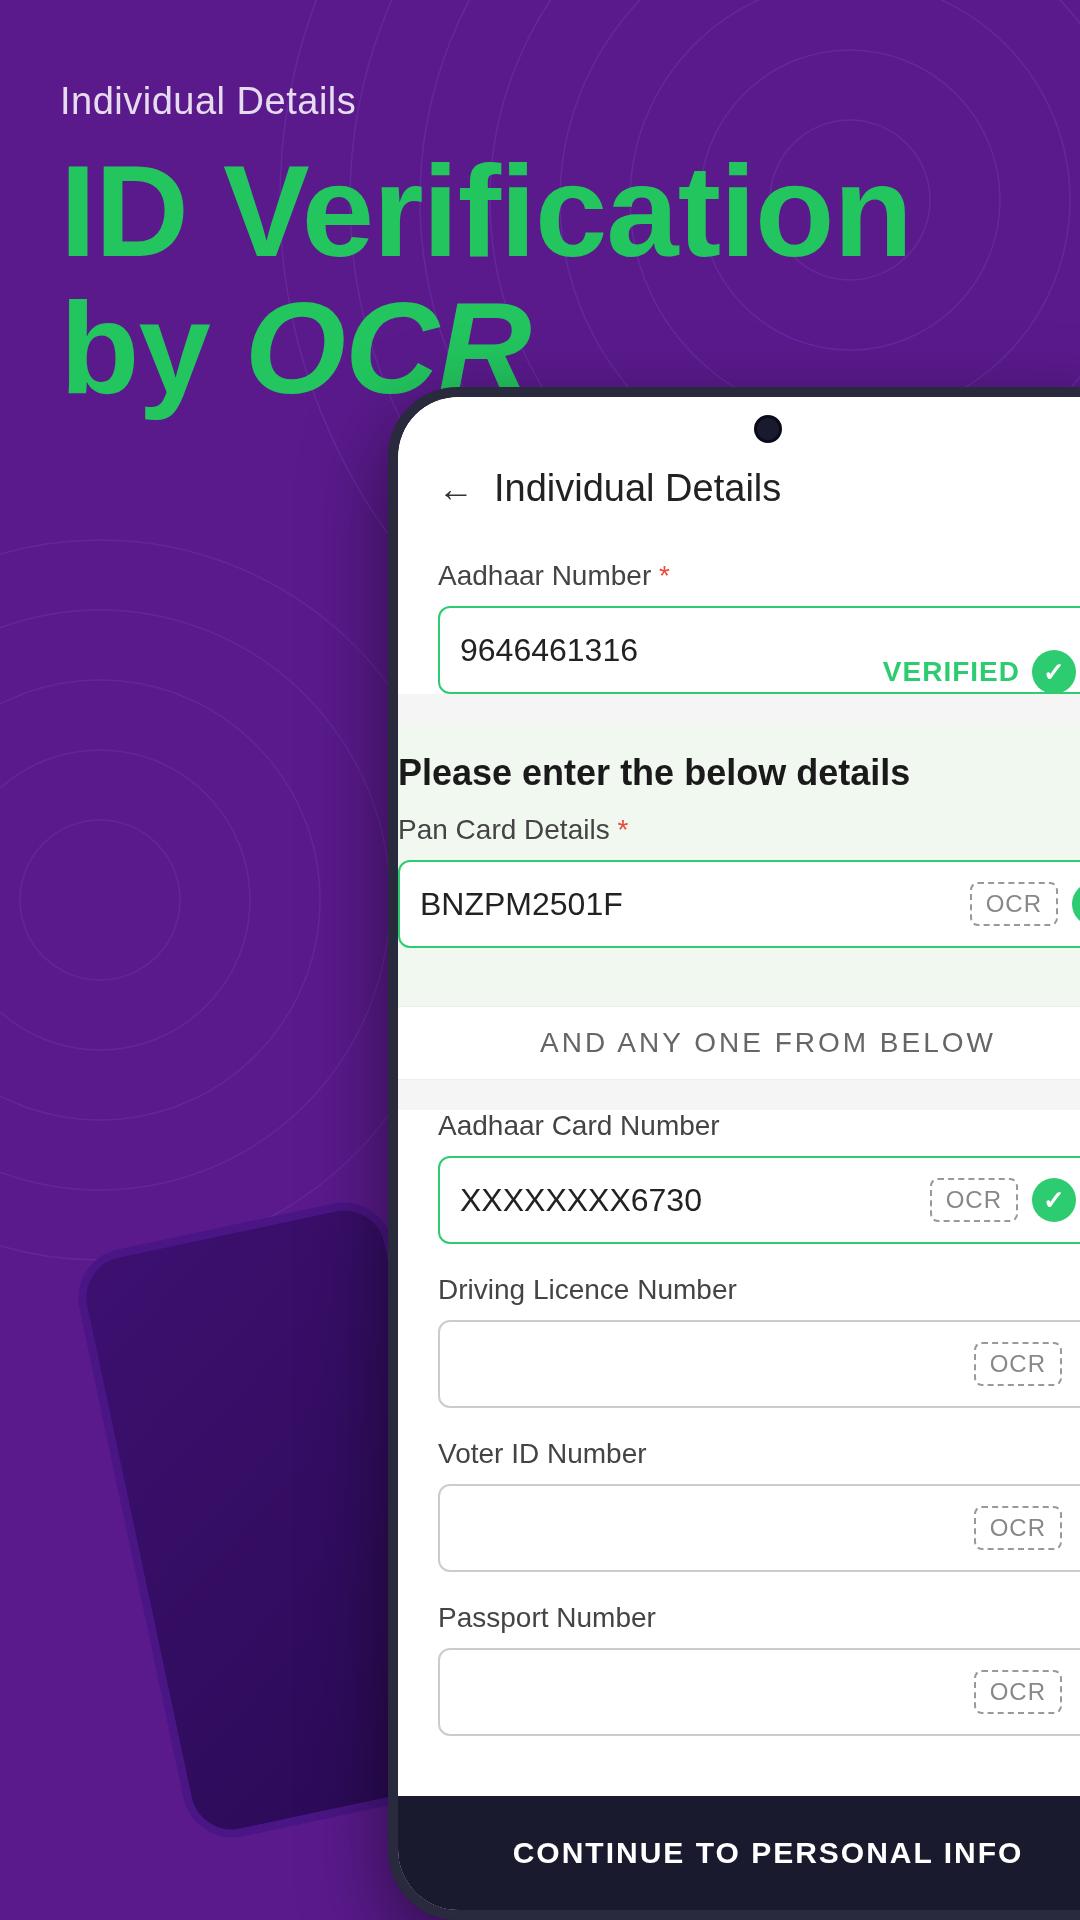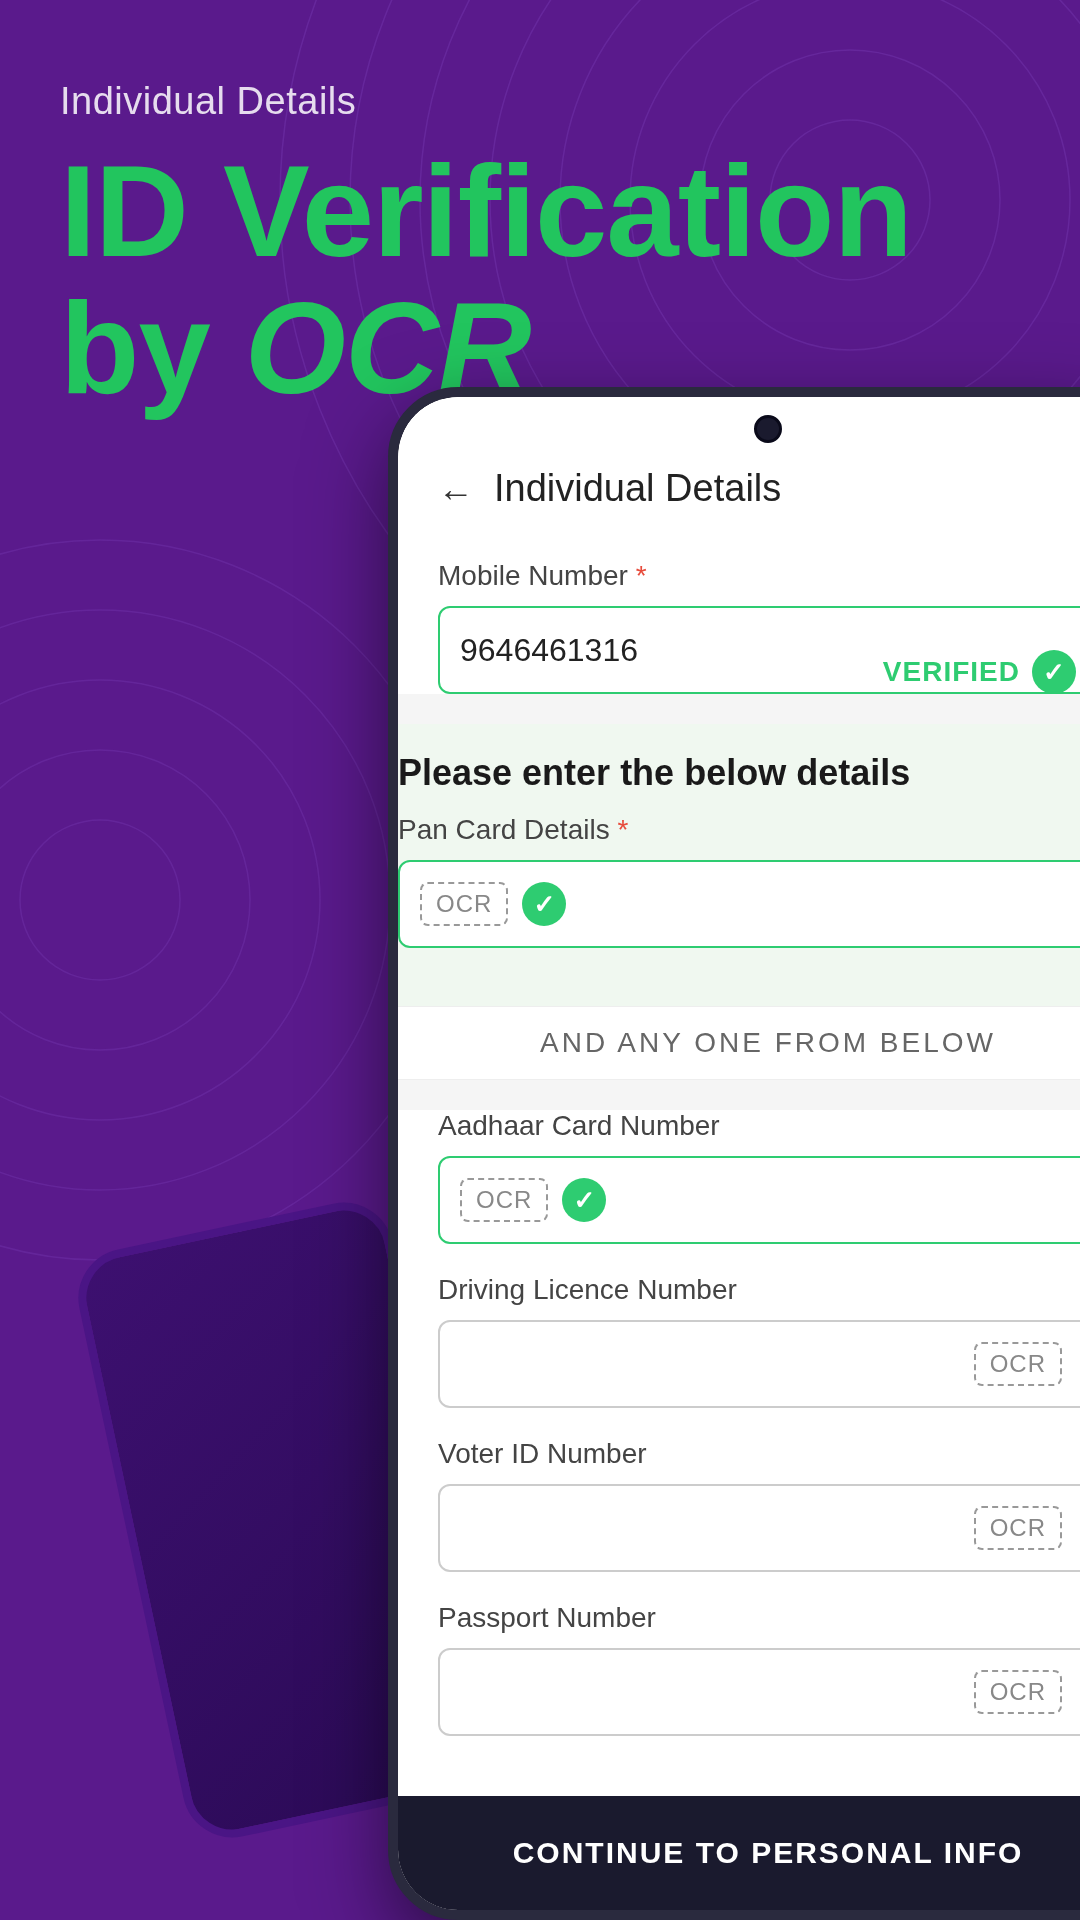--- a/index.html
+++ b/index.html
@@ -297,21 +297,21 @@
 
       <div class="app-header">
         <span class="back-arrow">←</span>
         <span class="app-title">Individual Details</span>
       </div>
 
       <div class="form-area">
 
         <div class="field-section">
           <div class="field-label">
-            <span>Mobile Number</span>
+            <span>Aadhaar Number</span>
             <span class="required"> *</span>
           </div>
           <div class="input-row">
             <span class="input-value">9646461316</span>
             <div class="verified-badge">
               <span class="verified-text">VERIFIED</span>
               <div class="check-circle">✓</div>
             </div>
           </div>
         </div>
@@ -320,33 +320,35 @@
 
       <div class="please-enter-section">
         <div class="please-enter-title">Please enter the below details</div>
 
         <div class="field-section">
           <div class="field-label">
             <span>Pan Card Details</span>
             <span class="required"> *</span>
           </div>
           <div class="input-row">
+            <span class="input-value">BNZPM2501F</span>
             <span class="ocr-badge">OCR</span>
             <div class="check-circle">✓</div>
           </div>
         </div>
       </div>
 
       <div class="and-any-one">AND ANY ONE FROM BELOW</div>
 
       <div class="form-scroll">
 
         <div class="field-section" style="margin-top:30px;">
           <div class="field-label">Aadhaar Card Number</div>
           <div class="input-row">
+            <span class="input-value">XXXXXXXX6730</span>
             <span class="ocr-badge">OCR</span>
             <div class="check-circle">✓</div>
           </div>
         </div>
 
         <div class="field-section">
           <div class="field-label">Driving Licence Number</div>
           <div class="input-row empty">
             <span class="input-value"></span>
             <span class="ocr-badge">OCR</span>

